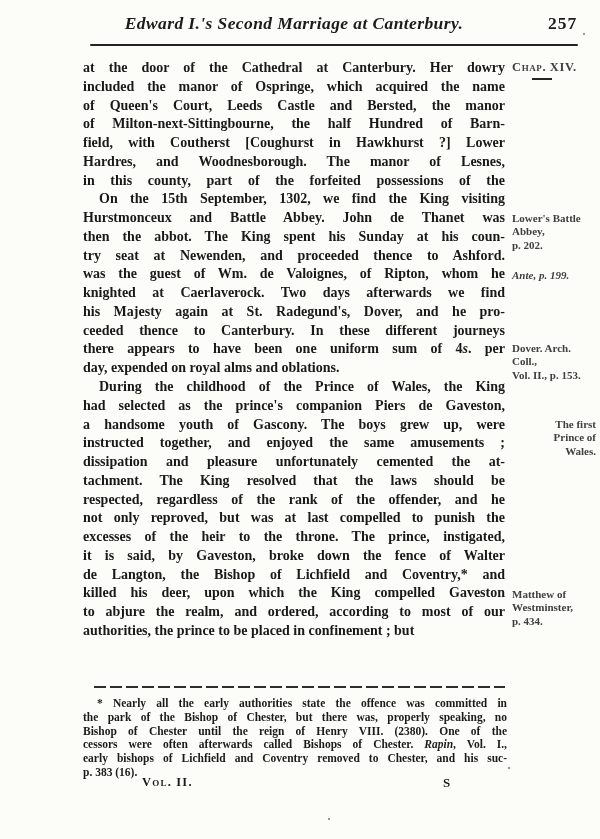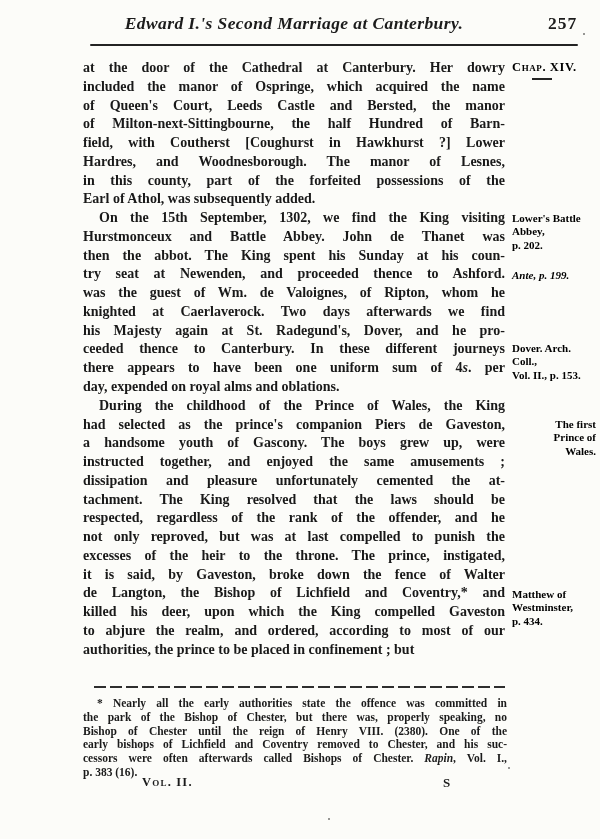--- a/index.html
+++ b/index.html
@@ -25,21 +25,21 @@
   
   .body-col { position:absolute; left:83px; top:59px; width:422px; }
   .bline {
     font-weight:600; font-size:14px; line-height:18.78px; height:18.78px;
     text-align:justify; text-align-last:justify; overflow:hidden; color:#191919;
   }
   .bline.indent { text-indent:16px; }
   .bline.last { text-align-last:left; }
   .it { font-style:italic; }
   
-  .mnote { position:absolute; left:512px; width:84px; color:#000000; }
+  .mnote { position:absolute; left:512px; width:84px; color:#404040; }
   .mline { font-weight:700; font-size:11px; line-height:13.4px; white-space:nowrap; }
   .mnote.chap .mline {
     font-size:12.5px; line-height:14px; font-variant:small-caps; letter-spacing:0.6px;
   }
   .chap-rule { width:20px; height:2px; background:#242424; margin:4px 0 0 20px; }
   
   .fn-rule {
     position:absolute; left:94px; top:686px; width:411px; height:1.7px;
     background:repeating-linear-gradient(90deg,#2e2e2e 0 12px, rgba(0,0,0,0) 12px 16px);
   }
@@ -68,21 +68,20 @@
 
   <div class="body-col" id="body-col">
       <div>
         <div class="bline"><span>at the door of the Cathedral at Canterbury.  Her dowry</span></div>
         <div class="bline"><span>included the manor of Ospringe, which acquired the name</span></div>
         <div class="bline"><span>of Queen's Court, Leeds Castle and Bersted, the manor</span></div>
         <div class="bline"><span>of Milton-next-Sittingbourne, the half Hundred of Barn-</span></div>
         <div class="bline"><span>field, with Coutherst [Coughurst in Hawkhurst ?] Lower</span></div>
         <div class="bline"><span>Hardres, and Woodnesborough.  The manor of Lesnes,</span></div>
         <div class="bline"><span>in this county, part of the forfeited possessions of the</span></div>
-        <div class="bline last"><span>Earl of Athol, was subsequently added.</span></div>
       </div>
       <div>
         <div class="bline indent"><span>On the 15th September, 1302, we find the King visiting</span></div>
         <div class="bline"><span>Hurstmonceux and Battle Abbey.  John de Thanet was</span></div>
         <div class="bline"><span>then the abbot.  The King spent his Sunday at his coun-</span></div>
         <div class="bline"><span>try seat at Newenden, and proceeded thence to Ashford.</span></div>
         <div class="bline"><span>was the guest of Wm. de Valoignes, of Ripton, whom he</span></div>
         <div class="bline"><span>knighted at Caerlaverock.  Two days afterwards we find</span></div>
         <div class="bline"><span>his Majesty again at St. Radegund's, Dover, and he pro-</span></div>
         <div class="bline"><span>ceeded thence to Canterbury.  In these different journeys</span></div>
@@ -134,22 +133,22 @@
         <div class="mline"><span>Westminster,</span></div>
         <div class="mline"><span>p. 434.</span></div>
       </div>
     </div>
 
   <div class="fn-rule"></div>
   <div class="footnote" id="footnote">
       <div class="fline indent"><span>* Nearly all the early authorities state the offence was committed in</span></div>
       <div class="fline"><span>the park of the Bishop of Chester, but there was, properly speaking, no</span></div>
       <div class="fline"><span>Bishop of Chester until the reign of Henry VIII. (2380).  One of the</span></div>
+      <div class="fline"><span>cessors were often afterwards called Bishops of Chester.  </span><span class="it">Rapin</span><span>, Vol. I.,</span></div>
       <div class="fline"><span>early bishops of Lichfield and Coventry removed to Chester, and his suc-</span></div>
-      <div class="fline"><span>cessors were often afterwards called Bishops of Chester.  </span><span class="it">Rapin</span><span>, Vol. I.,</span></div>
       <div class="fline last"><span>p. 383 (16).</span></div>
     </div>
 
   <div class="vol">Vol. II.</div>
   <div class="sig">S</div>
 
   <div class="speck" style="left:583px;top:33px;width:2px;height:2px;"></div>
   <div class="speck" style="left:508px;top:767px;width:2px;height:2px;"></div>
   <div class="speck" style="left:328px;top:818px;width:2px;height:2px;"></div>
 </div>

